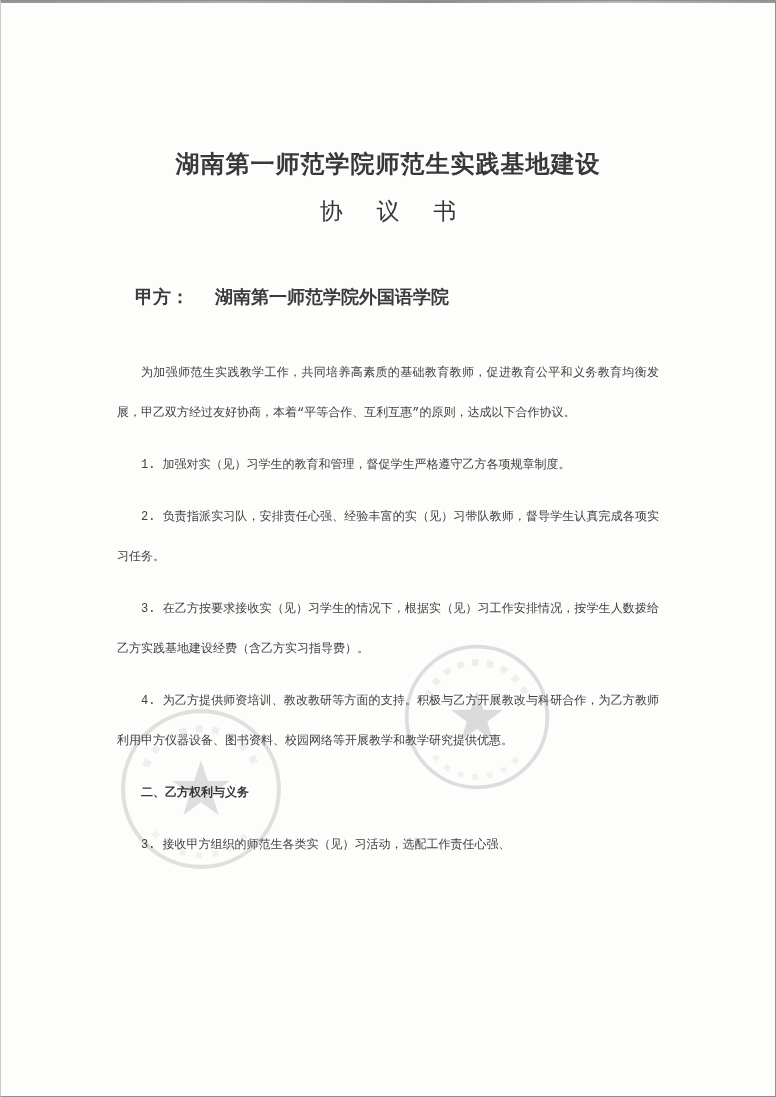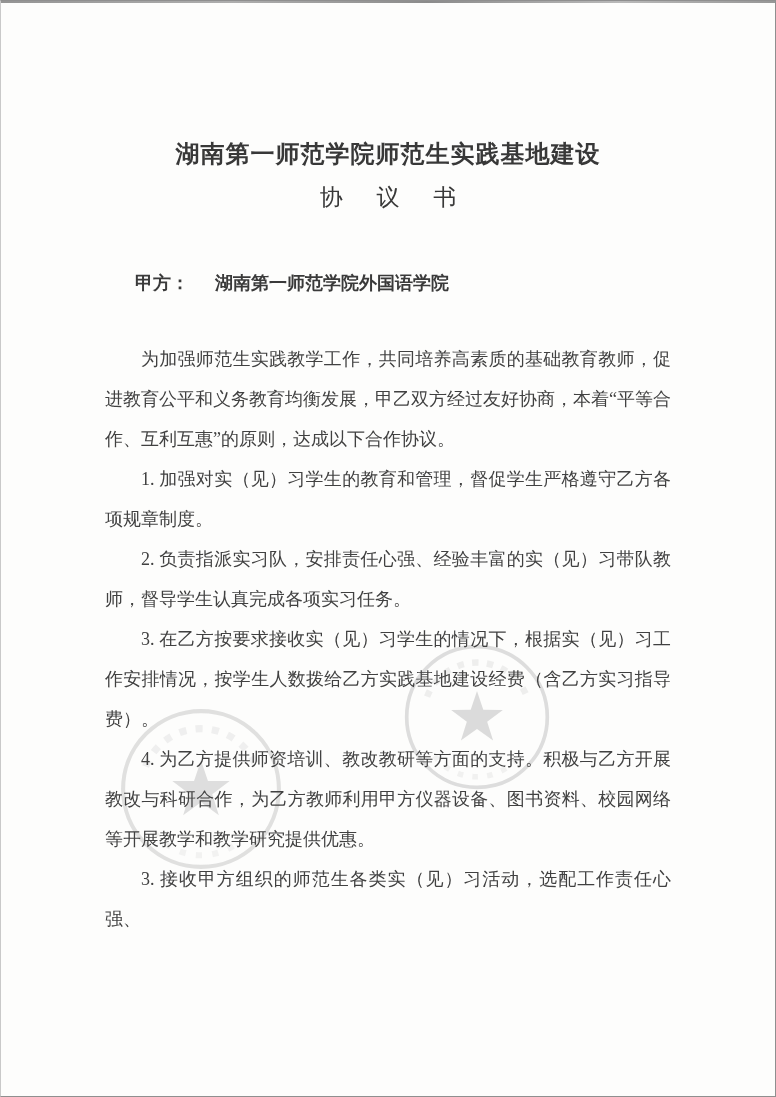--- a/index.html
+++ b/index.html
@@ -14,37 +14,38 @@
     font-family: "Liberation Serif", "DejaVu Serif", serif;
     color: #3e3e3e;
   }
   .scan-streak {
     position: absolute; top: 0; left: 0; right: 0; height: 2px;
     background: linear-gradient(90deg, #7a7a7a 0%, #9a9a9a 30%, #6f6f6f 55%, #a8a8a8 80%, #7d7d7d 100%);
     opacity: .8;
   }
   .content { position: relative; z-index: 2; padding: 130px 104px 0 104px; }
   .title {
-    margin: 6px; text-align: center;
+    margin: 16px; text-align: center;
     font-size: 24px; line-height: 34px; font-weight: 700;
     color: #383838; letter-spacing: 1px;
   }
   .subtitle {
     margin: 12px 0 0 0; text-align: center;
     font-size: 23px; line-height: 30px; font-weight: 400;
     color: #383838; letter-spacing: 14px; text-indent: 14px;
   }
   .parties { margin-top: 56px; }
   .party { margin: 12px 0 25px 30px; font-size: 18px; line-height: 28px; font-weight: 700; color: #3a3a3a; }
   .party-name { margin-left: 26px; }
   .doc-body { margin-top: 42px; }
   .para {
-    margin: 0; font-size: 18px; line-height: 40px;
+    margin: 12px; font-size: 12px; line-height: 40px;
     text-align: justify; text-justify: inter-ideograph;
     color: #414141;
+    font-family: Liberation Mono, monospace;
   }
   .indent { text-indent: 2em; }
   .heading { font-weight: 700; color: #353535; }
   .seal { position: absolute; z-index: 1; pointer-events: none; }
   .seal-left  { left: 118px; top: 706px; opacity: .42; }
   .seal-right { left: 402px; top: 642px; opacity: .46; }
 </style>
 </head>
 <body>
 
@@ -78,17 +79,18 @@
     </div>
 
     <div class="doc-body">
       <p class="para indent">为加强师范生实践教学工作，共同培养高素质的基础教育教师，促进教育公平和义务教育均衡发展，甲乙双方经过友好协商，本着“平等合作、互利互惠”的原则，达成以下合作协议。</p>
 
       <p class="para indent">1. 加强对实（见）习学生的教育和管理，督促学生严格遵守乙方各项规章制度。</p>
       <p class="para indent">2. 负责指派实习队，安排责任心强、经验丰富的实（见）习带队教师，督导学生认真完成各项实习任务。</p>
       <p class="para indent">3. 在乙方按要求接收实（见）习学生的情况下，根据实（见）习工作安排情况，按学生人数拨给乙方实践基地建设经费（含乙方实习指导费）。</p>
       <p class="para indent">4. 为乙方提供师资培训、教改教研等方面的支持。积极与乙方开展教改与科研合作，为乙方教师利用甲方仪器设备、图书资料、校园网络等开展教学和教学研究提供优惠。</p>
 
+      <p class="para indent heading">二、乙方权利与义务</p>
       <p class="para indent">3. 接收甲方组织的师范生各类实（见）习活动，选配工作责任心强、</p>
     </div>
 
   </div>
 </div>
 
 </body></html>

